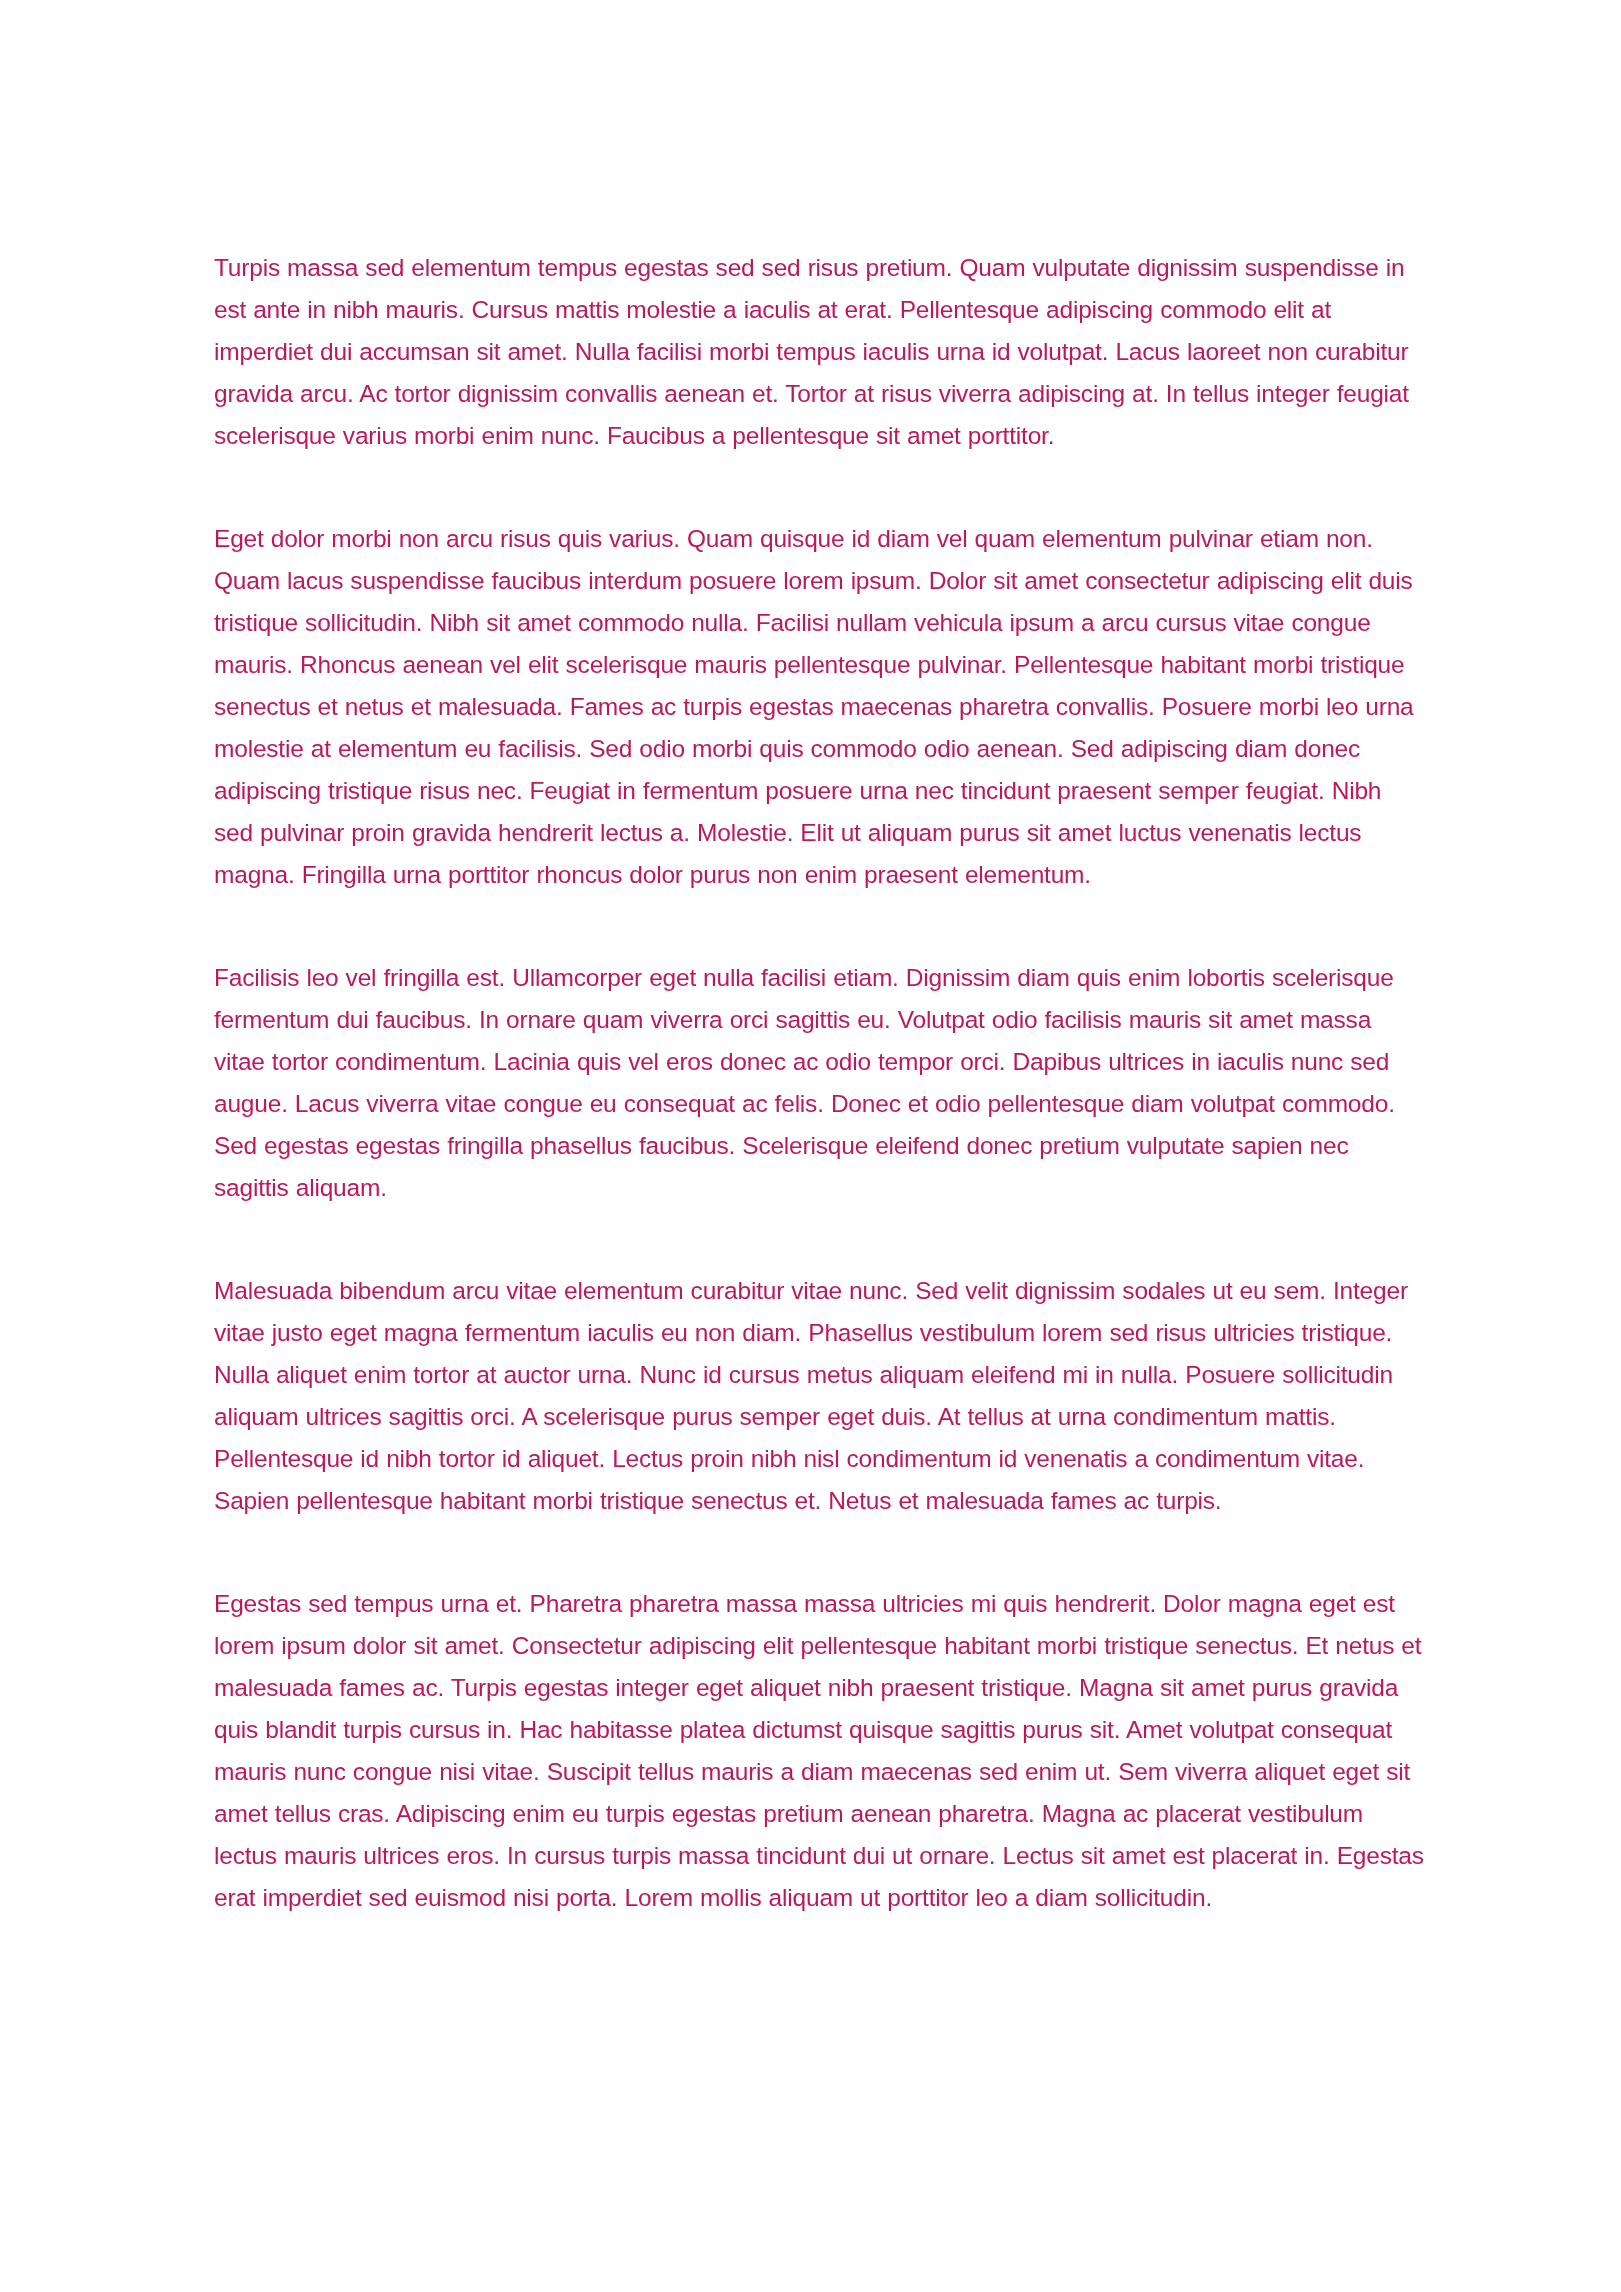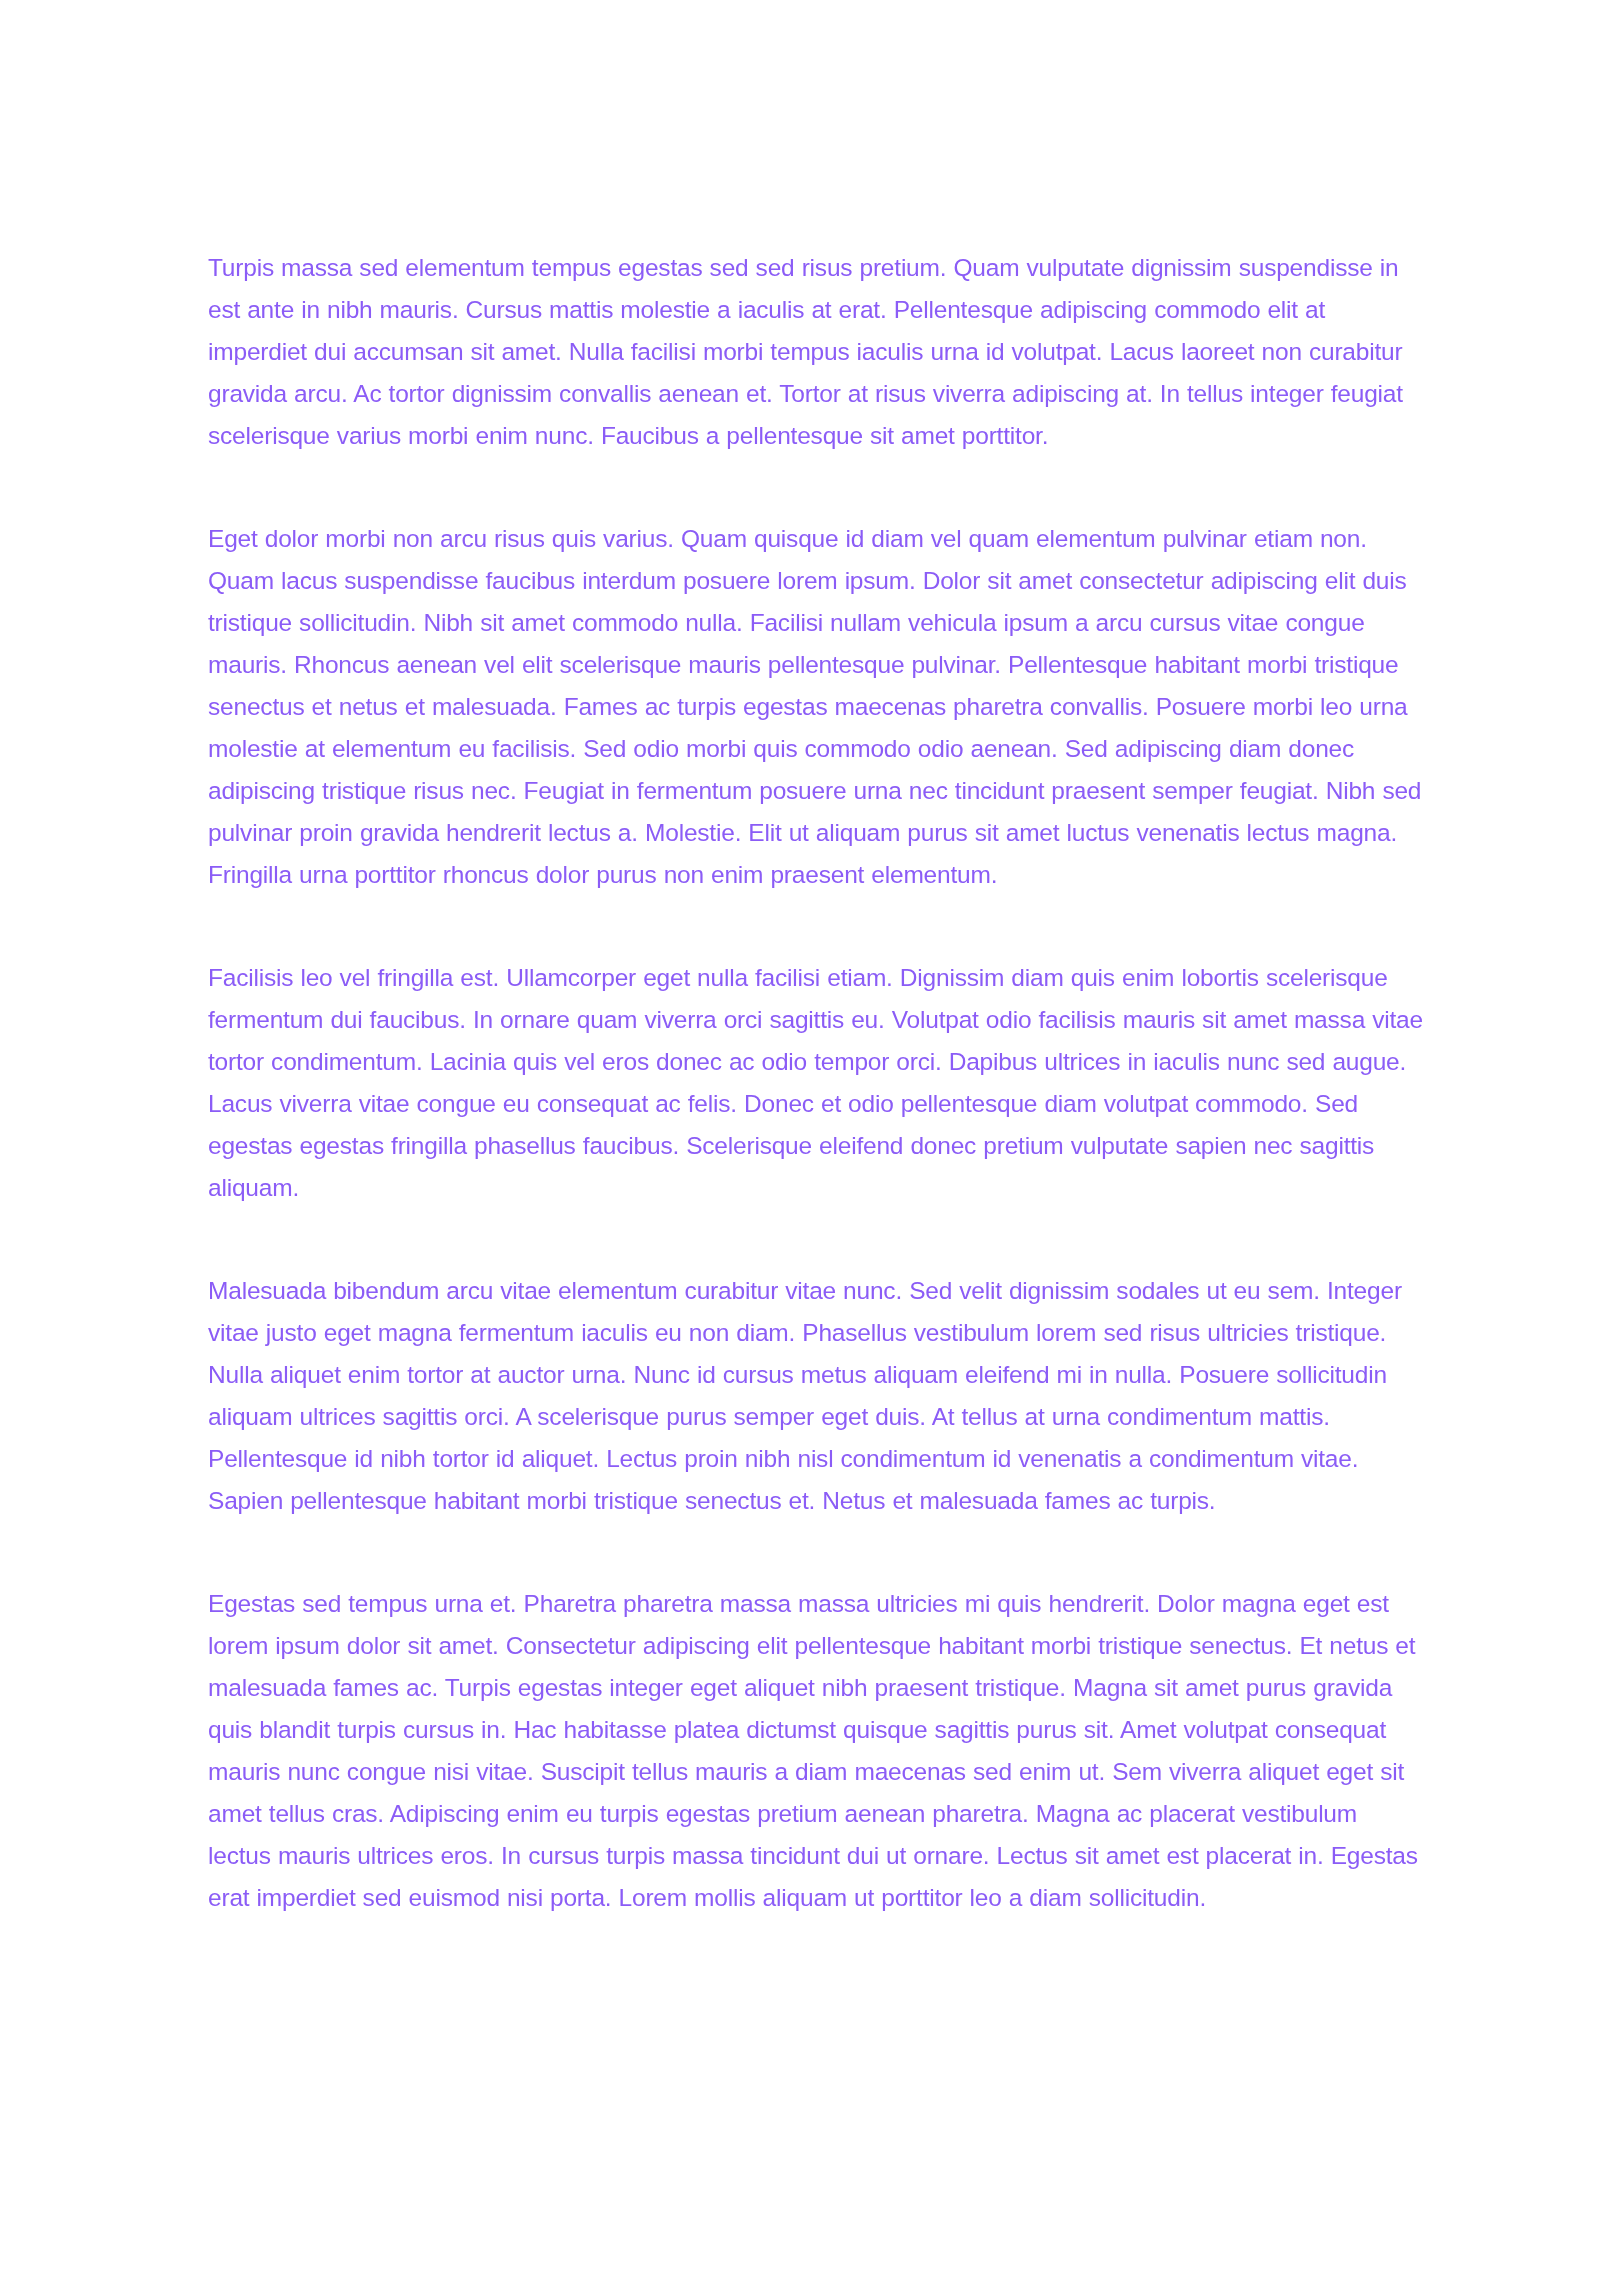--- a/index.html
+++ b/index.html
@@ -10,26 +10,26 @@
   .page {
     position: relative;
     width: 1621px;
     height: 2293px;
     background: #ffffff;
     box-sizing: border-box;
     padding: 247px 196px 0 196px;
     overflow: hidden;
   }
   .doc-paragraph {
-    margin: 0 0 61px 12px;
+    margin: 0 0 61px 18px;
     font-family: "Liberation Sans", "DejaVu Sans", sans-serif;
     font-size: 24.5px;
     line-height: 42px;
     letter-spacing: -0.2px;
-    color: #8b5cf6;
+    color: #be185d;
     text-align: left;
     word-spacing: 0.5px;
   }
 </style>
 </head>
 <body>
 
 <div class="page">
   <p class="doc-paragraph">Turpis massa sed elementum tempus egestas sed sed risus pretium. Quam vulputate dignissim suspendisse in est ante in nibh mauris. Cursus mattis molestie a iaculis at erat. Pellentesque adipiscing commodo elit at imperdiet dui accumsan sit amet. Nulla facilisi morbi tempus iaculis urna id volutpat. Lacus laoreet non curabitur gravida arcu. Ac tortor dignissim convallis aenean et. Tortor at risus viverra adipiscing at. In tellus integer feugiat scelerisque varius morbi enim nunc. Faucibus a pellentesque sit amet porttitor.</p>
   <p class="doc-paragraph">Eget dolor morbi non arcu risus quis varius. Quam quisque id diam vel quam elementum pulvinar etiam non. Quam lacus suspendisse faucibus interdum posuere lorem ipsum. Dolor sit amet consectetur adipiscing elit duis tristique sollicitudin. Nibh sit amet commodo nulla. Facilisi nullam vehicula ipsum a arcu cursus vitae congue mauris. Rhoncus aenean vel elit scelerisque mauris pellentesque pulvinar. Pellentesque habitant morbi tristique senectus et netus et malesuada. Fames ac turpis egestas maecenas pharetra convallis. Posuere morbi leo urna molestie at elementum eu facilisis. Sed odio morbi quis commodo odio aenean. Sed adipiscing diam donec adipiscing tristique risus nec. Feugiat in fermentum posuere urna nec tincidunt praesent semper feugiat. Nibh sed pulvinar proin gravida hendrerit lectus a. Molestie. Elit ut aliquam purus sit amet luctus venenatis lectus magna. Fringilla urna porttitor rhoncus dolor purus non enim praesent elementum.</p>

